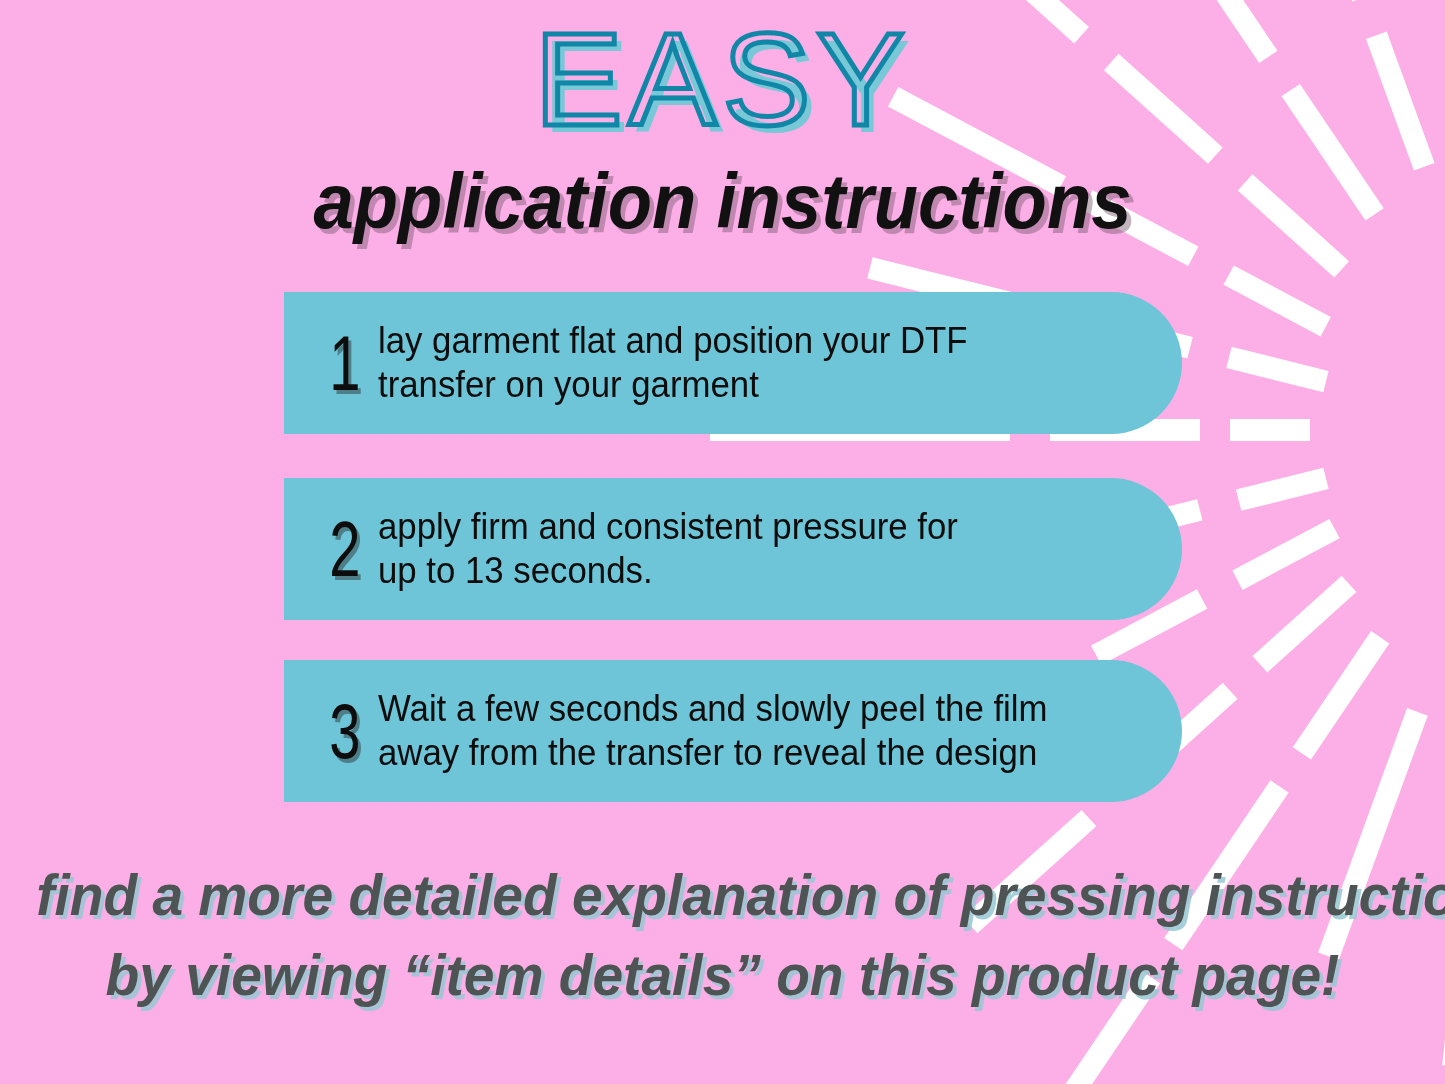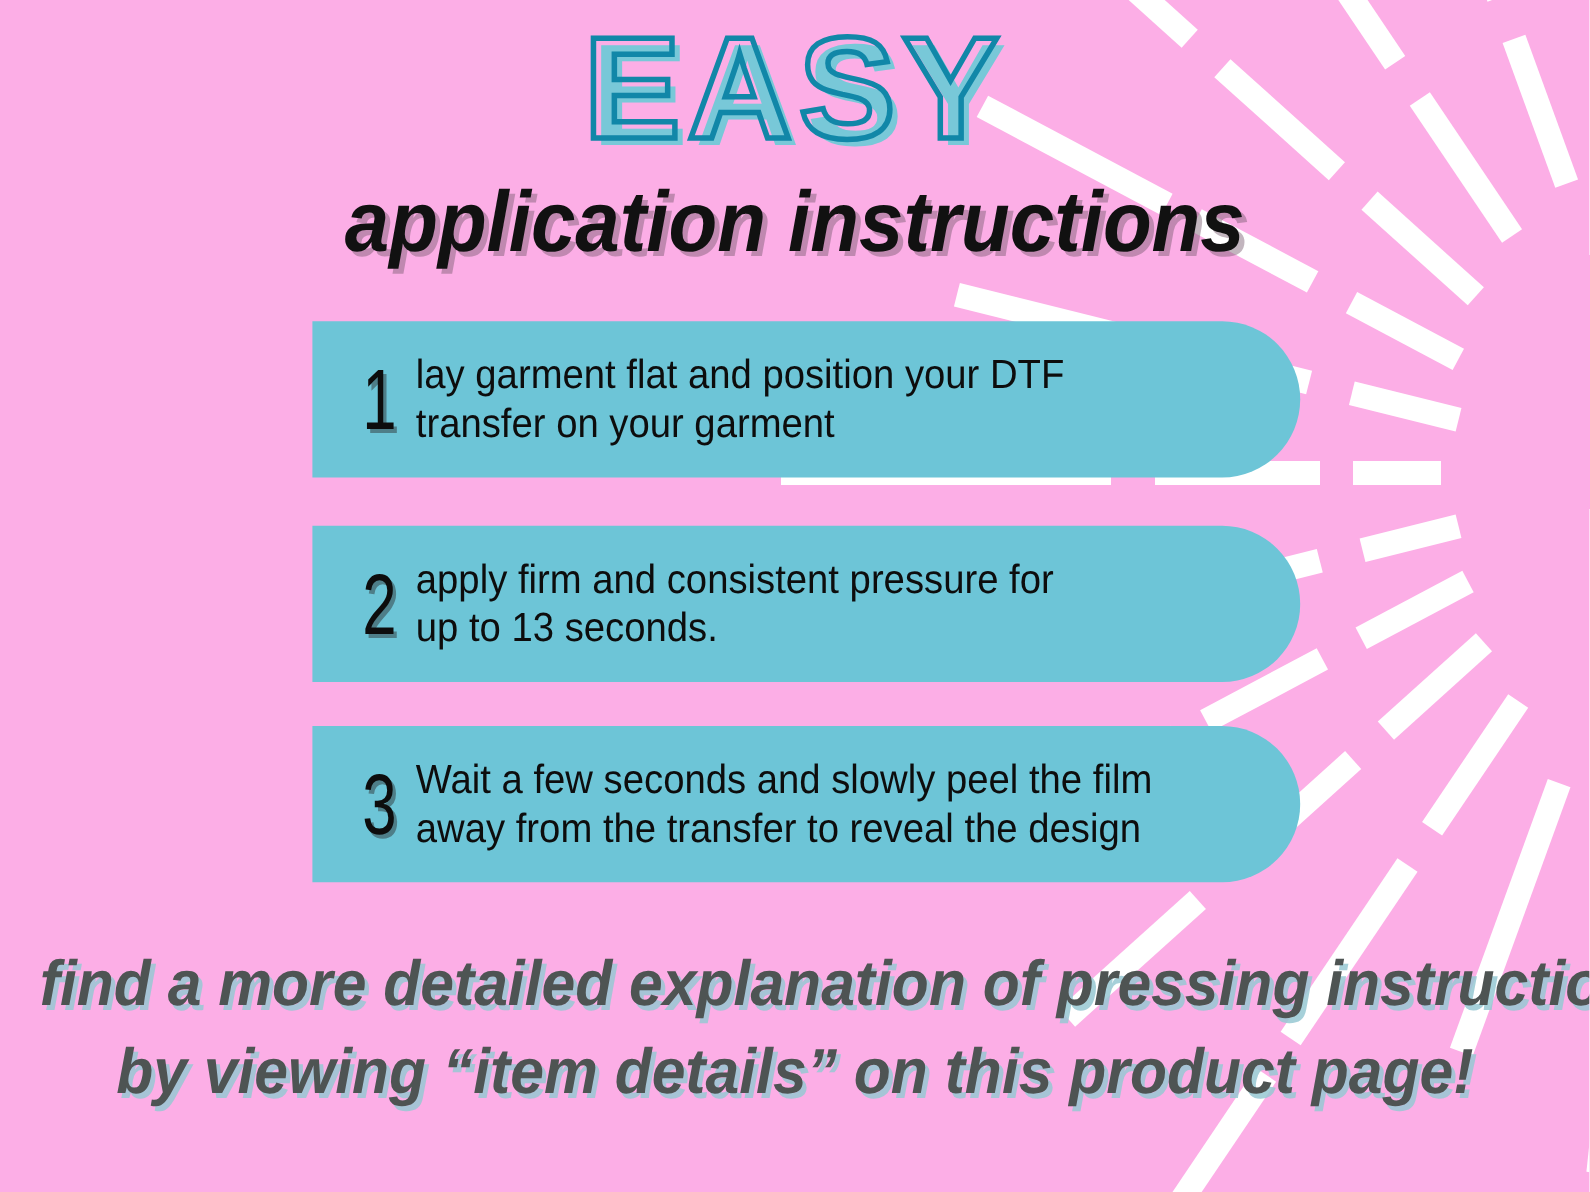--- a/index.html
+++ b/index.html
@@ -28,21 +28,21 @@
 
   
   #easy-title {
     position: absolute;
     left: 0;
     top: 14px;
     width: 1445px;
     text-align: center;
     font-family: "Liberation Sans", sans-serif;
     font-size: 132px;
-    font-weight: 700;
+    font-weight: 400;
     letter-spacing: 6px;
     line-height: 1;
     color: transparent;
     -webkit-text-stroke: 5px #1187a8;
     text-shadow: 7px 7px 0 #78c8d8;
     white-space: nowrap;
     z-index: 3;
   }
 
   

